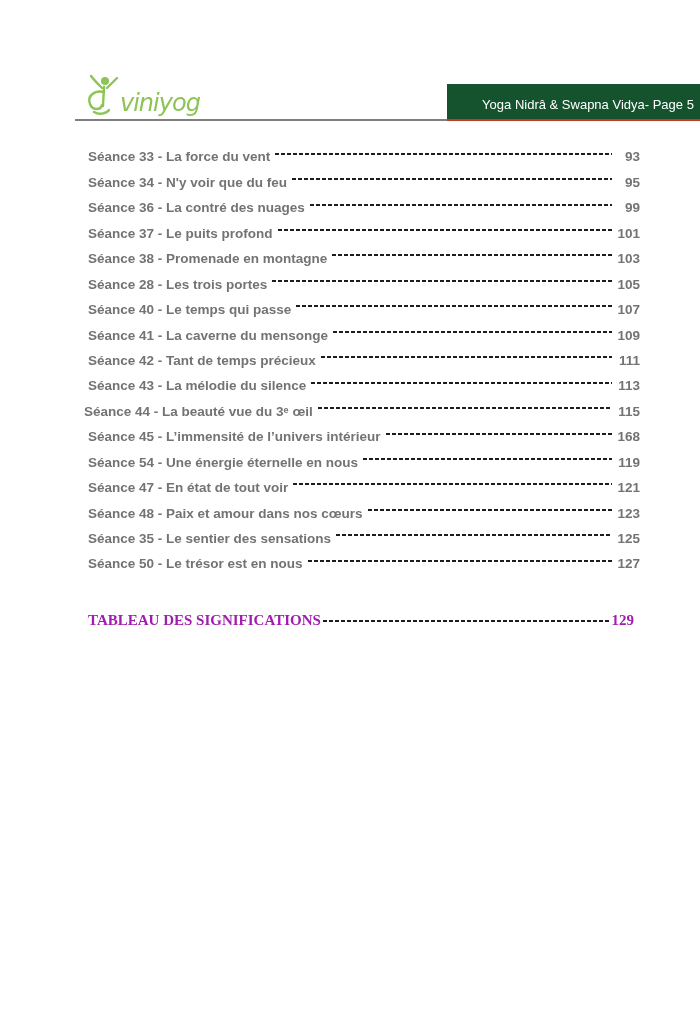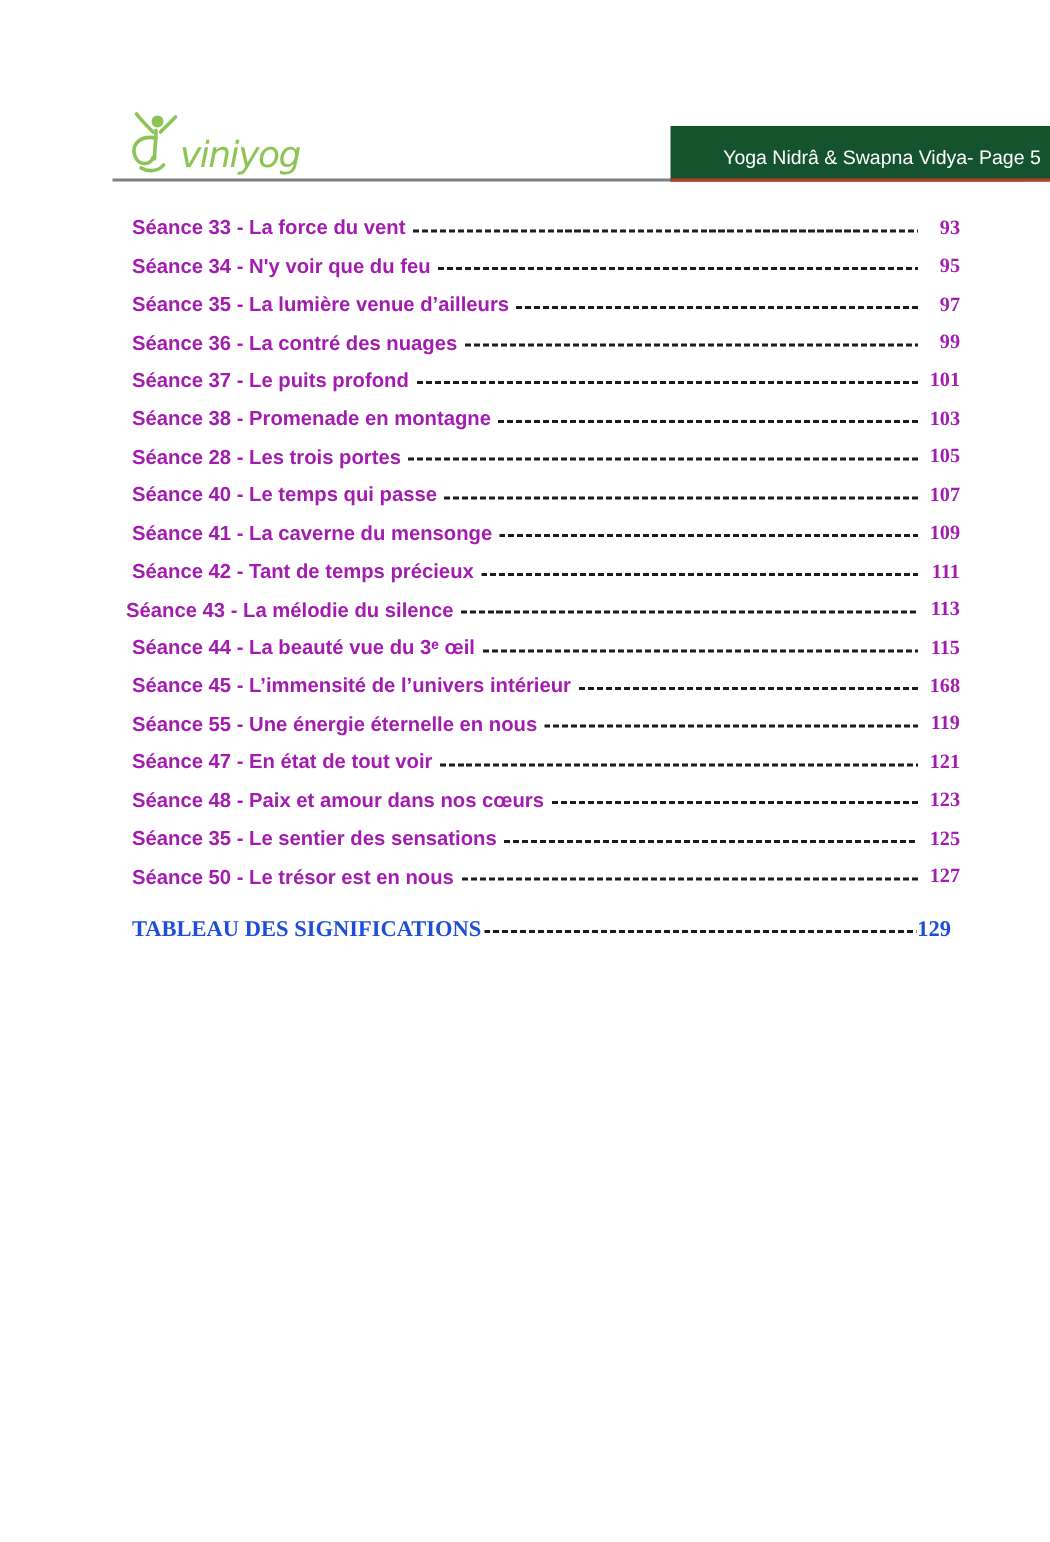--- a/index.html
+++ b/index.html
@@ -18,38 +18,38 @@
   .banner {
     position:absolute; left:447px; top:84px; width:282px; height:37px;
     box-sizing:border-box; background:#14532d; border-bottom:2px solid #bf3a2b;
     color:#ffffff; font-size:13px; text-align:center; z-index:2;
   }
   .banner span { display:block; padding-top:13px; }
 
   
   .toc-list { position:absolute; left:88px; top:139px; width:552px; }
   .row {
-    display:flex; align-items:center; height:25.45px;
-    font-size:13.5px; font-weight:bold; color:#a21caf; white-space:nowrap;
+    display:flex; align-items:flex-end; height:25.45px;
+    font-size:13.5px; font-weight:bold; color:#737373; white-space:nowrap;
   }
   
   .row:nth-child(11) { margin-left:-4px; }
   .row .label { flex:0 0 auto; }
   .row .leader {
     flex:1 1 auto; height:2px; align-self:center; transform:translateY(2px);
     margin:0 4px 0 5px;
     background-image:repeating-linear-gradient(90deg,#1c1c1c 0 4px,transparent 4px 6px);
   }
-  .row .num { flex:0 0 auto; min-width:24px; text-align:right;font-family:Liberation Serif, serif; }
+  .row .num { flex:0 0 auto; min-width:24px; text-align:right; }
 
   .tableau-row {
     position:absolute; left:88px; top:610px; width:546px; height:20px;
     display:flex; align-items:center; white-space:nowrap;
     font-family:"Liberation Serif","DejaVu Serif",serif;
-    font-size:15px; font-weight:bold; color:#1d4ed8;
+    font-size:15px; font-weight:bold; color:#a21caf;
   }
   .tableau-row .leader {
     flex:1 1 auto; height:2px; align-self:center; transform:translateY(1px);
     margin:0 1px 0 2px;
     background-image:repeating-linear-gradient(90deg,#1c1c1c 0 4px,transparent 4px 6px);
   }
 </style>
 </head>
 <body>
 
@@ -79,25 +79,20 @@
       <span class="leader"></span>
       <span class="num">93</span>
     </div>
 
     <div class="row">
       <span class="label">Séance 34 - N'y voir que du feu</span>
       <span class="leader"></span>
       <span class="num">95</span>
     </div>
 
-    <div class="row">
-      <span class="label">Séance 35 - La lumière venue d’ailleurs</span>
-      <span class="leader"></span>
-      <span class="num">97</span>
-    </div>
 
     <div class="row">
       <span class="label">Séance 36 - La contré des nuages</span>
       <span class="leader"></span>
       <span class="num">99</span>
     </div>
 
     <div class="row">
       <span class="label">Séance 37 - Le puits profond</span>
       <span class="leader"></span>
@@ -146,21 +141,21 @@
       <span class="num">115</span>
     </div>
 
     <div class="row">
       <span class="label">Séance 45 - L’immensité de l’univers intérieur</span>
       <span class="leader"></span>
       <span class="num">168</span>
     </div>
 
     <div class="row">
-      <span class="label">Séance 55 - Une énergie éternelle en nous</span>
+      <span class="label">Séance 54 - Une énergie éternelle en nous</span>
       <span class="leader"></span>
       <span class="num">119</span>
     </div>
 
     <div class="row">
       <span class="label">Séance 47 - En état de tout voir</span>
       <span class="leader"></span>
       <span class="num">121</span>
     </div>
 

